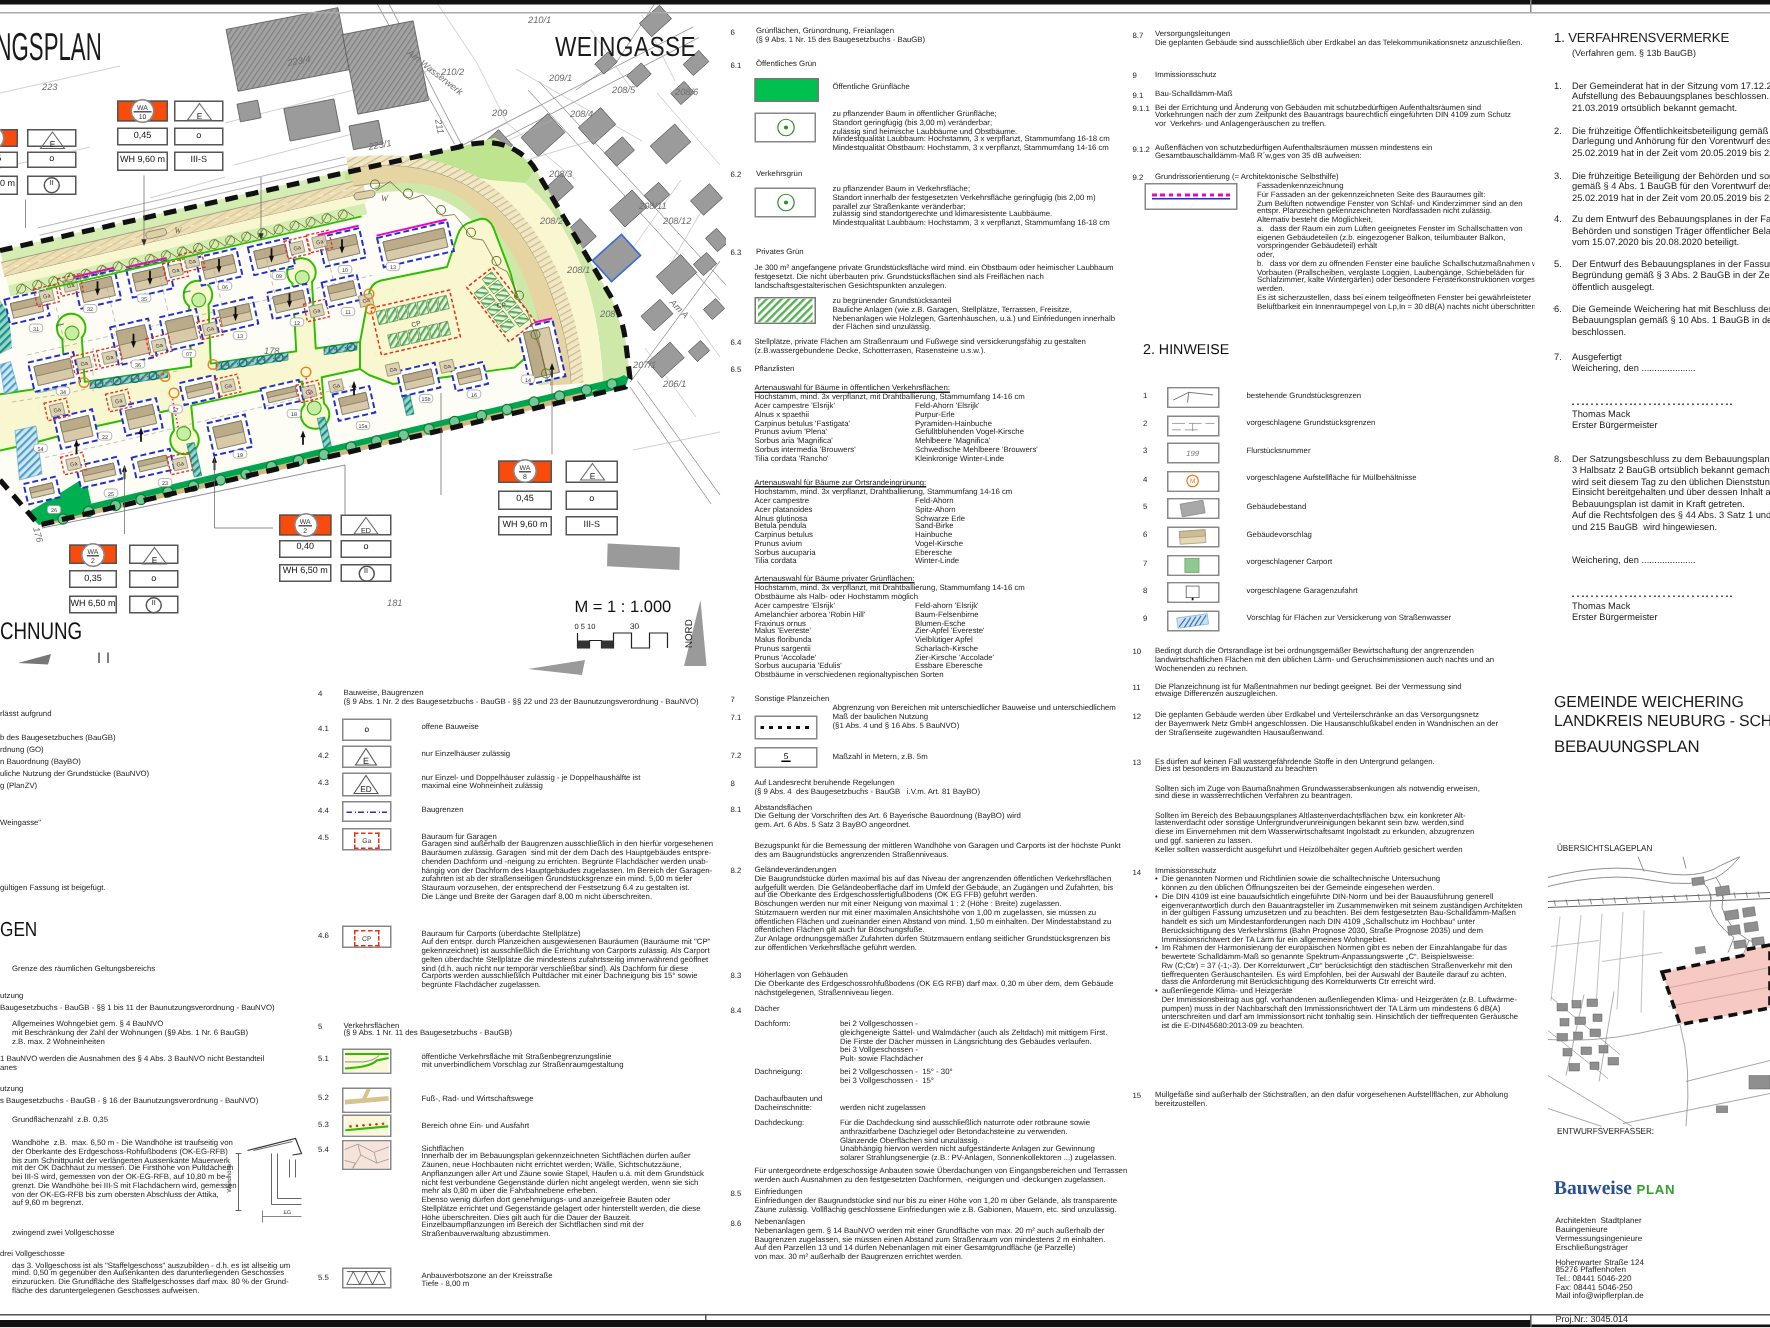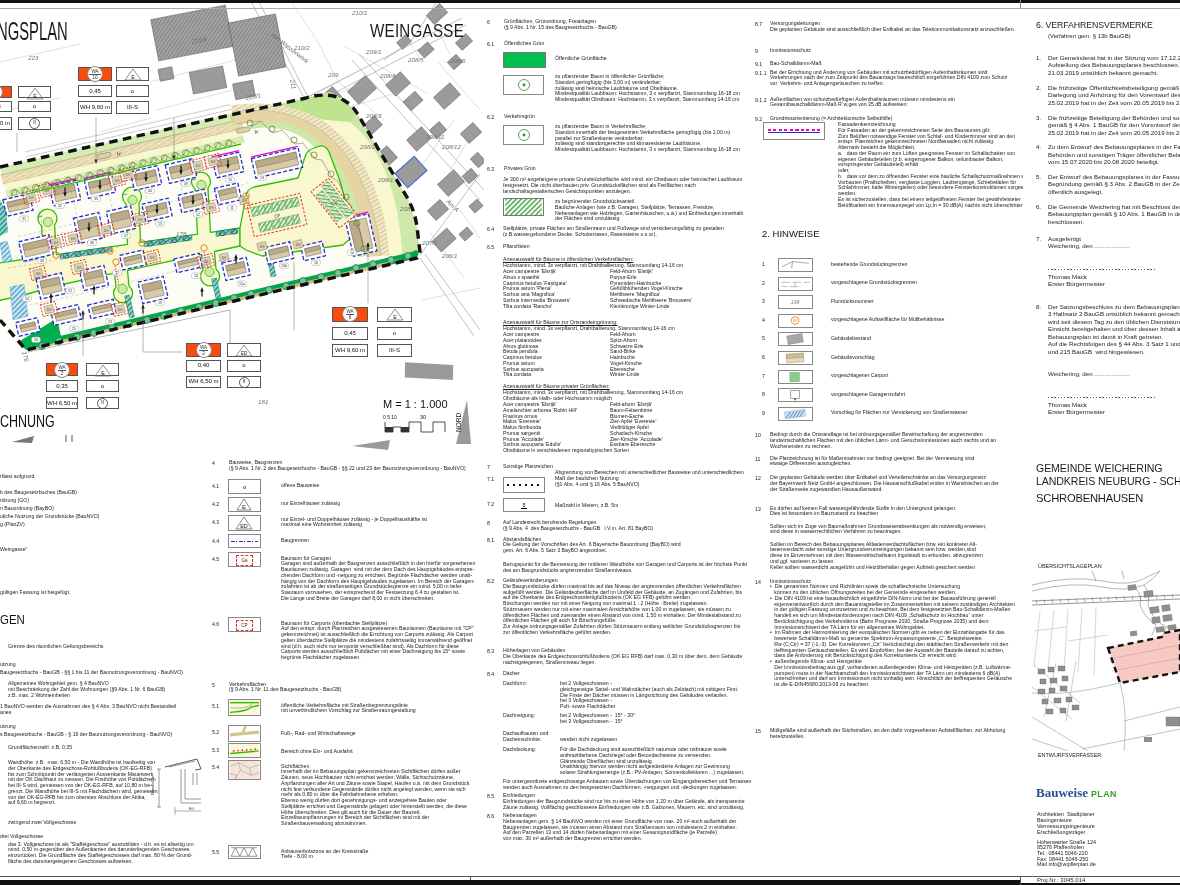--- a/index.html
+++ b/index.html
@@ -1083,21 +1083,21 @@
 <div class="t nw" style="left:770px;top:505.5px">Es dürfen auf keinen Fall wassergefährdende Stoffe in den Untergrund gelangen.<br>Dies ist besonders im Bauzustand zu beachten</div>
 <div class="t nw" style="left:770px;top:523.5px">Sollten sich im Zuge von Baumaßnahmen Grundwasserabsenkungen als notwendig erweisen,<br>sind diese in wasserrechtlichen Verfahren zu beantragen.</div>
 <div class="t nw" style="left:770px;top:541.5px">Sollten im Bereich des Bebauungsplanes Altlastenverdachtsflächen bzw. ein konkreter Alt-<br>lastenverdacht oder sonstige Untergrundverunreinigungen bekannt sein bzw. werden,sind<br>diese im Einvernehmen mit dem Wasserwirtschaftsamt Ingolstadt zu erkunden, abzugrenzen<br>und ggf. sanieren zu lassen.<br>Keller sollten wasserdicht ausgeführt und Heizölbehälter gegen Auftrieb gesichert werden</div>
 <div class="num" style="left:755px;top:578.5px">14</div>
 <div class="t nw" style="left:770px;top:578.5px">Immissionsschutz<br>•&nbsp; Die genannten Normen und Richtlinien sowie die schalltechnische Untersuchung<br>&nbsp;&nbsp;&nbsp;können zu den üblichen Öffnungszeiten bei der Gemeinde eingesehen werden.<br>•&nbsp; Die DIN 4109 ist eine bauaufsichtlich eingeführte DIN-Norm und bei der Bauausführung generell<br>&nbsp;&nbsp;&nbsp;eigenverantwortlich durch den Bauantragsteller im Zusammenwirken mit seinem zuständigen Architekten<br>&nbsp;&nbsp;&nbsp;in der gültigen Fassung umzusetzen und zu beachten. Bei dem festgesetzten Bau-Schalldämm-Maßen<br>&nbsp;&nbsp;&nbsp;handelt es sich um Mindestanforderungen nach DIN 4109 „Schallschutz im Hochbau“ unter<br>&nbsp;&nbsp;&nbsp;Berücksichtigung des Verkehrslärms (Bahn Prognose 2030, Straße Prognose 2035) und dem<br>&nbsp;&nbsp;&nbsp;Immissionsrichtwert der TA Lärm für ein allgemeines Wohngebiet.<br>•&nbsp; Im Rahmen der Harmonisierung der europäischen Normen gibt es neben der Einzahlangabe für das<br>&nbsp;&nbsp;&nbsp;bewertete Schalldämm-Maß so genannte Spektrum-Anpassungswerte „C“. Beispielsweise:<br>&nbsp;&nbsp;&nbsp;Rw (C;Ctr) = 37 (-1;-3). Der Korrekturwert „Ctr“ berücksichtigt den städtischen Straßenverkehr mit den<br>&nbsp;&nbsp;&nbsp;tieffrequenten Geräuschanteilen. Es wird Empfohlen, bei der Auswahl der Bauteile darauf zu achten,<br>&nbsp;&nbsp;&nbsp;dass die Anforderung mit Berücksichtigung des Korrekturwerts Ctr erreicht wird.<br>•&nbsp; außenliegende Klima- und Heizgeräte<br>&nbsp;&nbsp;&nbsp;Der Immissionsbeitrag aus ggf. vorhandenen außenliegenden Klima- und Heizgeräten (z.B. Luftwärme-<br>&nbsp;&nbsp;&nbsp;pumpen) muss in der Nachbarschaft den Immissionsrichtwert der TA Lärm um mindestens 6 dB(A)<br>&nbsp;&nbsp;&nbsp;unterschreiten und darf am Immissionsort nicht tonhaltig sein. Hinsichtlich der tieffrequenten Geräusche<br>&nbsp;&nbsp;&nbsp;ist die E-DIN45680:2013-09 zu beachten.</div>
 <div class="num" style="left:755px;top:728px">15</div>
 <div class="t nw" style="left:770px;top:728px">Müllgefäße sind außerhalb der Stichstraßen, an den dafür vorgesehenen Aufstellflächen, zur Abholung<br>bereitzustellen.</div>
 
 <div style="position:absolute;left:1023px;top:10px;width:12px;height:740px;background:#fff"></div>
 
-<div class="te" style="left:1036px;top:20px;font-size:8.8px;line-height:10px;white-space:nowrap;letter-spacing:-0.1px">6. VERFAHRENSVERMERKE</div>
+<div class="te" style="left:1036px;top:20px;font-size:8.8px;line-height:10px;white-space:nowrap;letter-spacing:-0.1px">1. VERFAHRENSVERMERKE</div>
 <div class="te" style="left:1048px;top:33px;white-space:nowrap;font-size:6px">(Verfahren gem. § 13b BauGB)</div>
 
 <div class="te" style="left:1036px;top:53.5px">1.</div>
 <div class="te nw" style="left:1048px;top:53.5px">Der Gemeinderat hat in der Sitzung vom 17.12.2018 die erneute<br>Aufstellung des Bebauungsplanes beschlossen. Der Beschluss wurde am<br>21.03.2019 ortsüblich bekannt gemacht.</div>
 
 <div class="te" style="left:1036px;top:83.5px">2.</div>
 <div class="te nw" style="left:1048px;top:83.5px">Die frühzeitige Öffentlichkeitsbeteiligung gemäß § 3 Abs. 1 BauGB mit<br>Darlegung und Anhörung für den Vorentwurf des Bebauungsplanes vom<br>25.02.2019 hat in der Zeit vom 20.05.2019 bis 21.06.2019 stattgefunden.</div>
 
 <div class="te" style="left:1036px;top:113.5px">3.</div>
 <div class="te nw" style="left:1048px;top:113.5px">Die frühzeitige Beteiligung der Behörden und sonstigen Träger öff. Belange<br>gemäß § 4 Abs. 1 BauGB für den Vorentwurf des Bebauungsplanes vom<br>25.02.2019 hat in der Zeit vom 20.05.2019 bis 21.06.2019 stattgefunden.</div>
@@ -1119,21 +1119,21 @@
 
 <div class="te" style="left:1036px;top:302.5px">8.</div>
 <div class="te nw" style="left:1048px;top:302.5px">Der Satzungsbeschluss zu dem Bebauungsplan wurde am 23.10.2020 gem. § 10<br>3 Halbsatz 2 BauGB ortsüblich bekannt gemacht. Der Bebauungsplan<br>wird seit diesem Tag zu den üblichen Dienststunden im Rathaus zur<br>Einsicht bereitgehalten und über dessen Inhalt auf Verlangen Auskunft. Der<br>Bebauungsplan ist damit in Kraft getreten.<br>Auf die Rechtsfolgen des § 44 Abs. 3 Satz 1 und 2 sowie Abs. 4 der §§ 214<br>und 215 BauGB&nbsp; wird hingewiesen.</div>
 
 <div class="te nw" style="left:1048px;top:369.5px">Weichering, den .....................</div>
 
 <div style="position:absolute;left:1048px;top:396.5px;width:108px;height:1px;background:repeating-linear-gradient(90deg,#555 0 1.4px,transparent 1.4px 3.2px)"></div>
 <div class="te nw" style="left:1048px;top:400.5px">Thomas Mack<br>Erster Bürgermeister</div>
 
 <div class="te nw" style="left:1036px;top:461.5px;font-size:10.6px;line-height:13.4px;letter-spacing:-0.1px">GEMEINDE WEICHERING<br>LANDKREIS NEUBURG - SCHROBENHAUSEN</div>
-<div class="te nw" style="left:1036px;top:495px;font-size:11.2px;letter-spacing:-0.2px">SCHROBENHAUSEN</div>
+<div class="te nw" style="left:1036px;top:495px;font-size:11.2px;letter-spacing:-0.2px">BEBAUUNGSPLAN</div>
 
 <div class="te" style="left:1038px;top:563px;font-size:5.9px;white-space:nowrap;transform:scaleX(0.92);transform-origin:left top">ÜBERSICHTSLAGEPLAN</div>
 
 <div style="position:absolute;left:78px;top:67px;width:34px;height:14px;background:#f84b0c;border:1px solid #555;box-sizing:border-box"></div>
 <div style="position:absolute;left:87.0px;top:66.0px;width:16px;height:16px;border-radius:50%;background:#fff;border:1.6px solid #888;box-sizing:border-box;text-align:center;font-size:4.6px;line-height:5px;color:#333;padding-top:2.2px">WA<br><span style="display:inline-block;border-top:0.5px solid #555;padding:0 3px">10</span></div>
 <div style="position:absolute;left:116px;top:67px;width:33px;height:14px;background:#fff;border:1px solid #555;box-sizing:border-box"></div>
 <svg width="18" height="13" viewBox="0 0 18 13" style="position:absolute;left:123.5px;top:68px">
       <path d="M9,1 L17,12 L1,12 Z" fill="none" stroke="#666" stroke-width="0.7"></path>
       <text x="9" y="11" font-size="5.5" text-anchor="middle" fill="#222" font-family="Liberation Sans,sans-serif">E</text>
     </svg>

